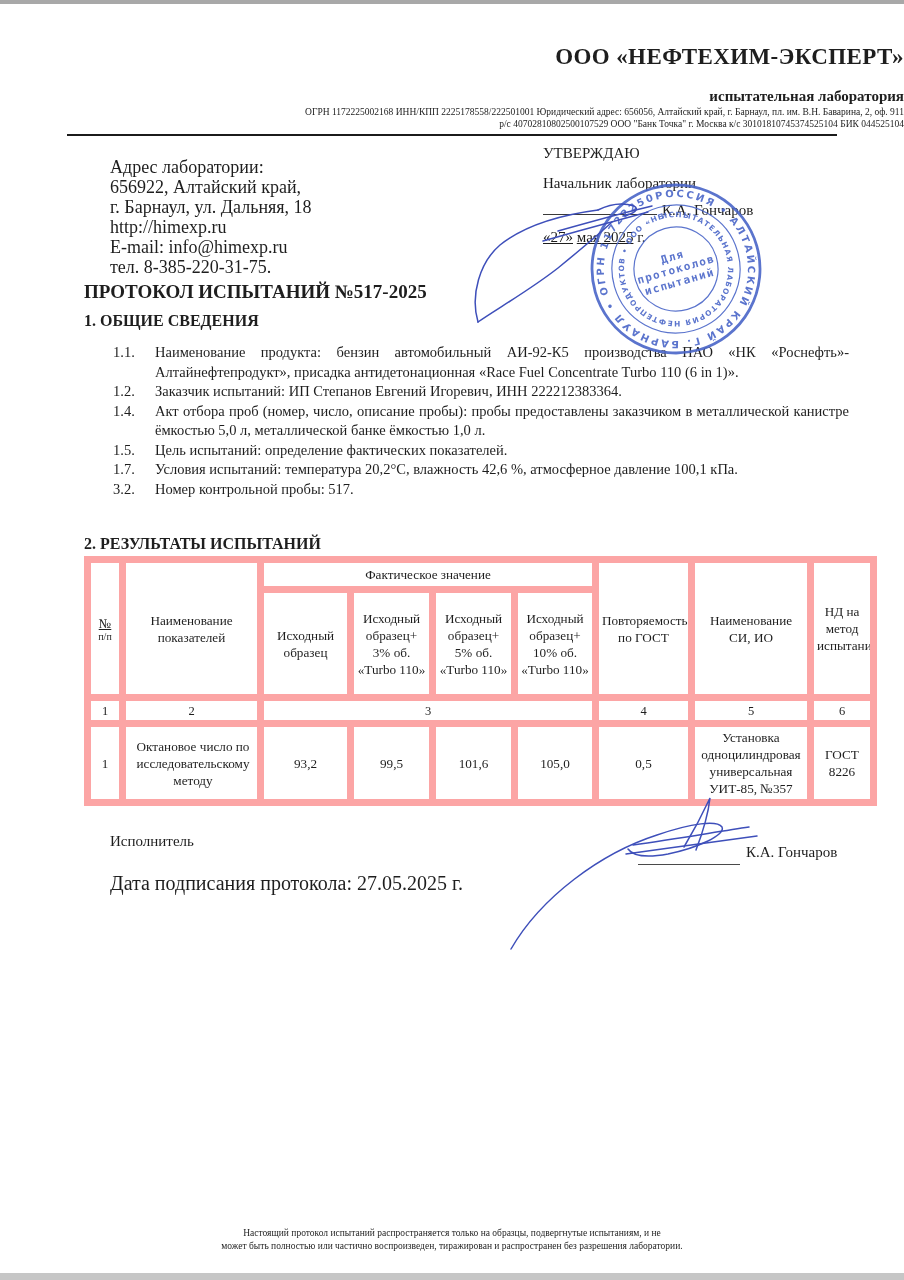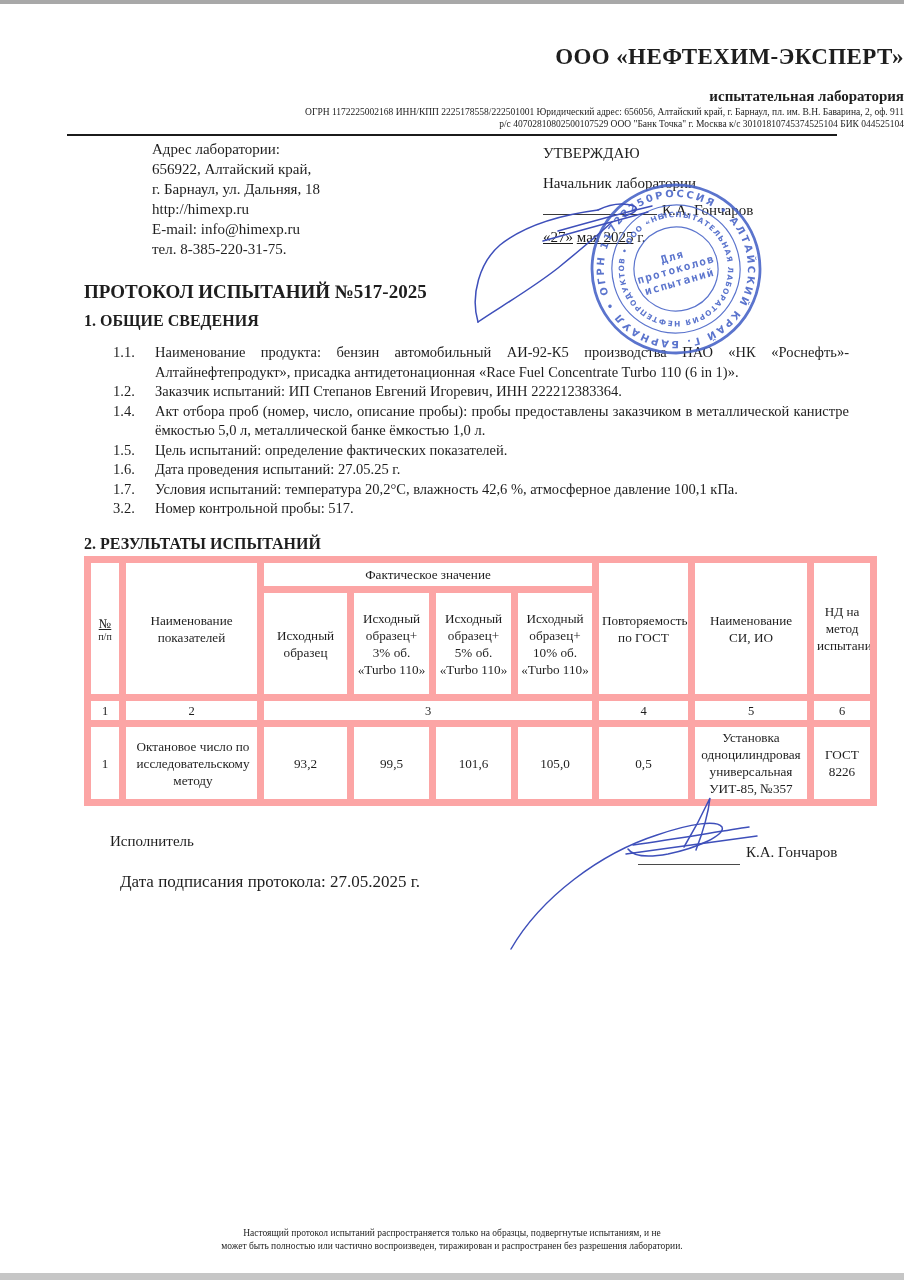--- a/index.html
+++ b/index.html
@@ -9,21 +9,21 @@
   .edge-bottom{position:absolute;bottom:0;left:0;right:0;height:7px;background:#c6c6c6;}
 
   
   .letterhead{position:absolute;top:44px;left:0;width:100%;text-align:right;}
   .company{font-size:23px;font-weight:bold;letter-spacing:.4px;}
   .lh-sub{font-size:15px;font-weight:bold;margin-top:18px;}
   .lh-details{font-size:9.5px;margin-top:2px;color:#222;}
   .lh-rule{width:770px;margin:5px auto 0;border-top:2px solid #1b1b1b;}
 
   
-  .address{position:absolute;left:110px;top:139px;font-size:15px;line-height:20px;margin-left:42px;}
+  .address{position:absolute;left:110px;top:157px;font-size:18px;line-height:20px;}
   .approval{position:absolute;left:543px;top:145px;font-size:15px;line-height:16px;}
   .appr-label{margin-bottom:14px;}
   .appr-title{margin-bottom:10px;}
   .appr-sign-row{margin-bottom:11px;white-space:nowrap;}
   .blank-line{display:inline-block;width:114px;height:13px;border-bottom:1px solid #3a3a3a;margin-right:5px;}
   .u{text-decoration:underline;}
 
   
   .doc-title{position:absolute;left:84px;top:281px;font-size:19px;font-weight:bold;}
   .sec1-heading{position:absolute;left:84px;top:312px;font-size:16px;font-weight:bold;}
@@ -42,21 +42,21 @@
   .r-sub td{height:99px;}
   .r-idx td{height:17px;font-size:12.5px;line-height:14px;}
   .r-data td{height:70px;}
   .cell-name-data{text-align:center;padding-left:6px !important;}
   .pp{font-size:10px;line-height:10px;}
 
   
   .exec-label{position:absolute;left:110px;top:833px;font-size:15px;}
   .exec-underline{position:absolute;left:638px;top:864px;width:102px;border-top:1.4px solid #4a4a4a;}
   .exec-name{position:absolute;left:746px;top:844px;font-size:15px;}
-  .sign-date{position:absolute;left:110px;top:872px;font-size:17px;margin-left:10px;}
+  .sign-date{position:absolute;left:110px;top:872px;font-size:20px;}
 
   
   .footer{position:absolute;left:0;right:0;top:1227px;text-align:center;
           font-size:9.5px;line-height:13px;color:#242424;}
 
   
   .stamp{position:absolute;left:588px;top:181px;width:176px;height:176px;
          transform:rotate(-16deg);opacity:.9;pointer-events:none;}
   .stamp circle{fill:none;stroke:var(--stamp-blue,#4a66c8);}
   .stamp text{fill:var(--stamp-blue,#4a66c8);}
@@ -118,24 +118,20 @@
       <div class="item-num">1.2.</div>
       <div class="item-text">Заказчик испытаний: ИП Степанов Евгений Игоревич, ИНН 222212383364.</div>
     </div>
     <div class="item">
       <div class="item-num">1.4.</div>
       <div class="item-text">Акт отбора проб (номер, число, описание пробы): пробы предоставлены заказчиком в металлической канистре ёмкостью 5,0 л, металлической банке ёмкостью 1,0 л.</div>
     </div>
     <div class="item">
       <div class="item-num">1.5.</div>
       <div class="item-text">Цель испытаний: определение фактических показателей.</div>
-    </div>
-    <div class="item">
-      <div class="item-num">1.6.</div>
-      <div class="item-text">Дата проведения испытаний: 27.05.25 г.</div>
     </div>
     <div class="item">
       <div class="item-num">1.7.</div>
       <div class="item-text">Условия испытаний: температура  20,2°С, влажность  42,6 %, атмосферное давление  100,1 кПа.</div>
     </div>
     <div class="item">
       <div class="item-num">3.2.</div>
       <div class="item-text">Номер контрольной пробы: 517.</div>
     </div>
   </div>

